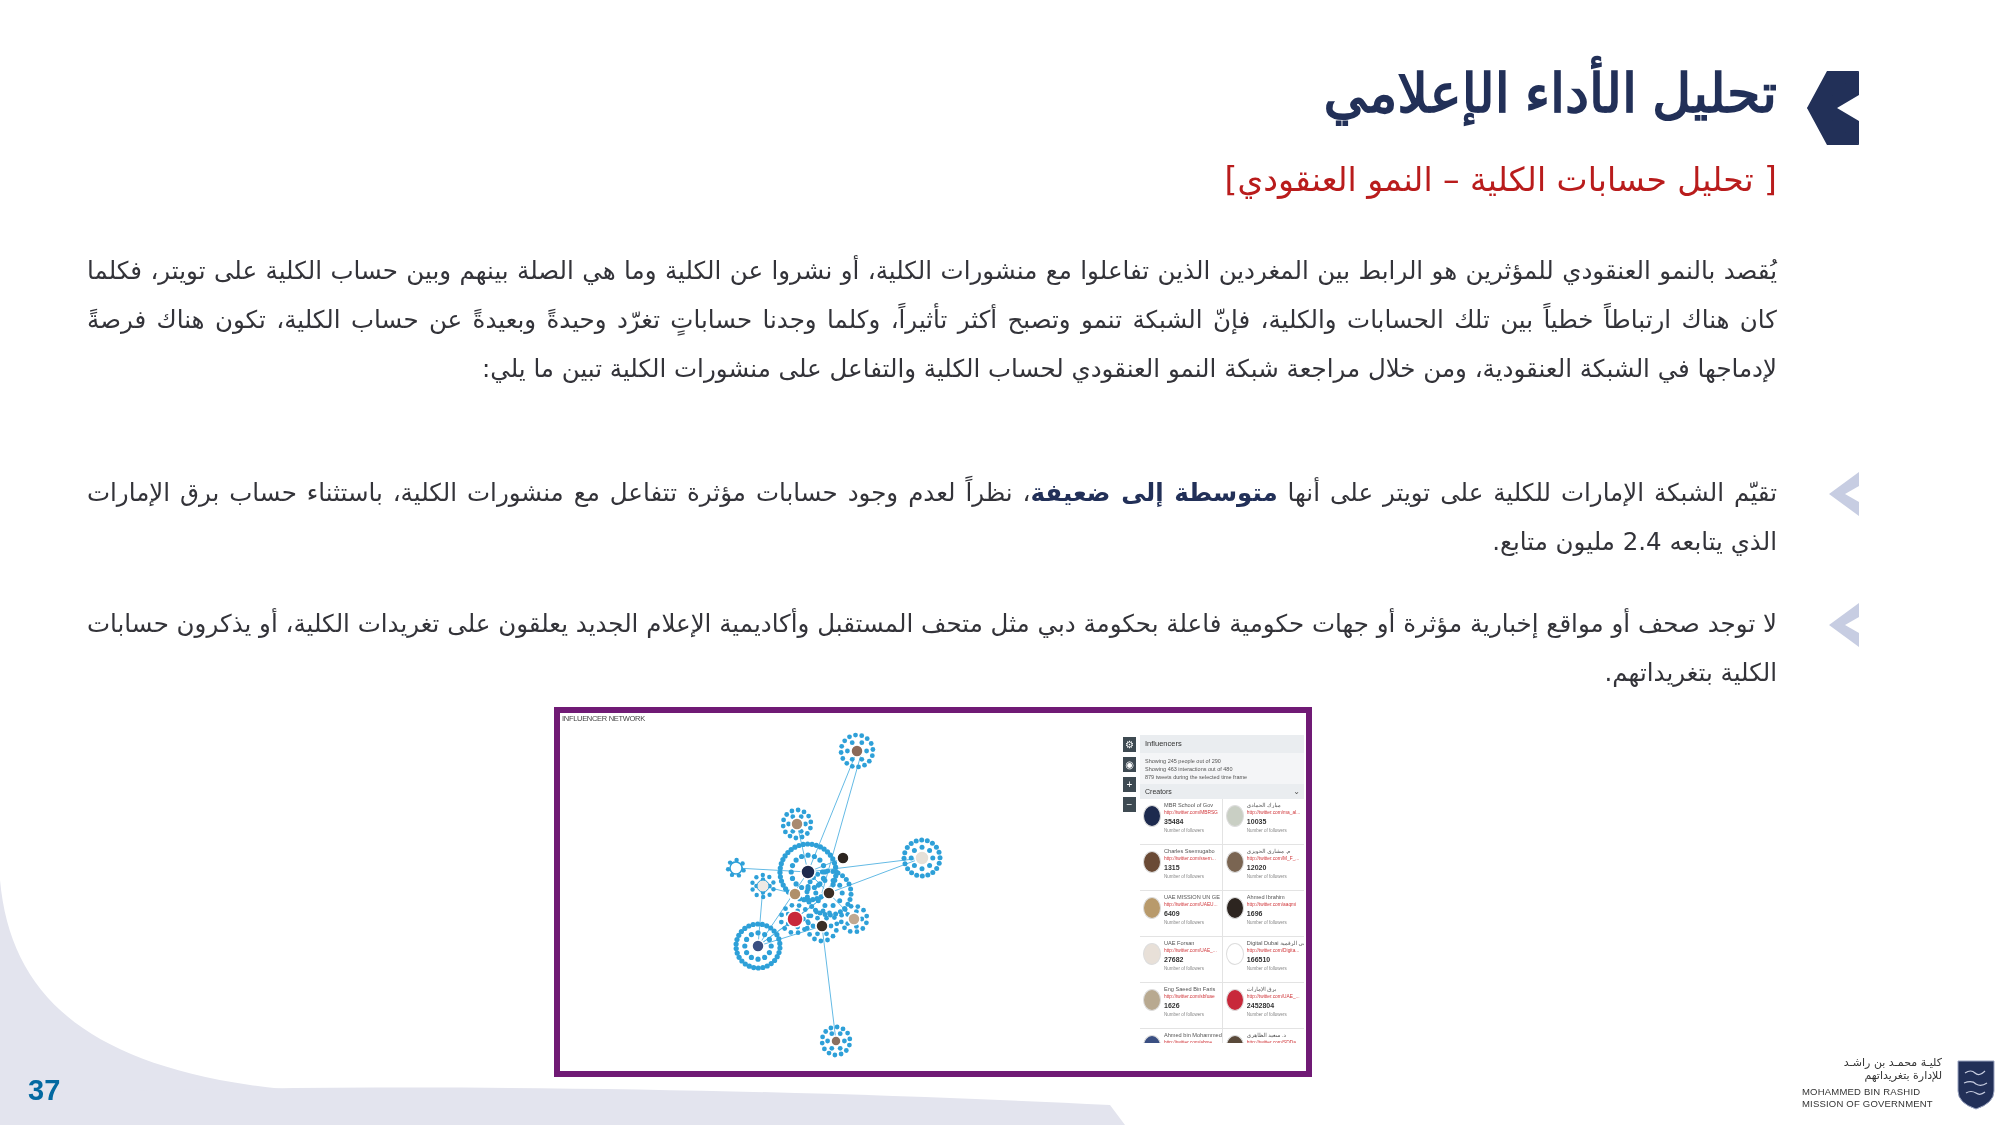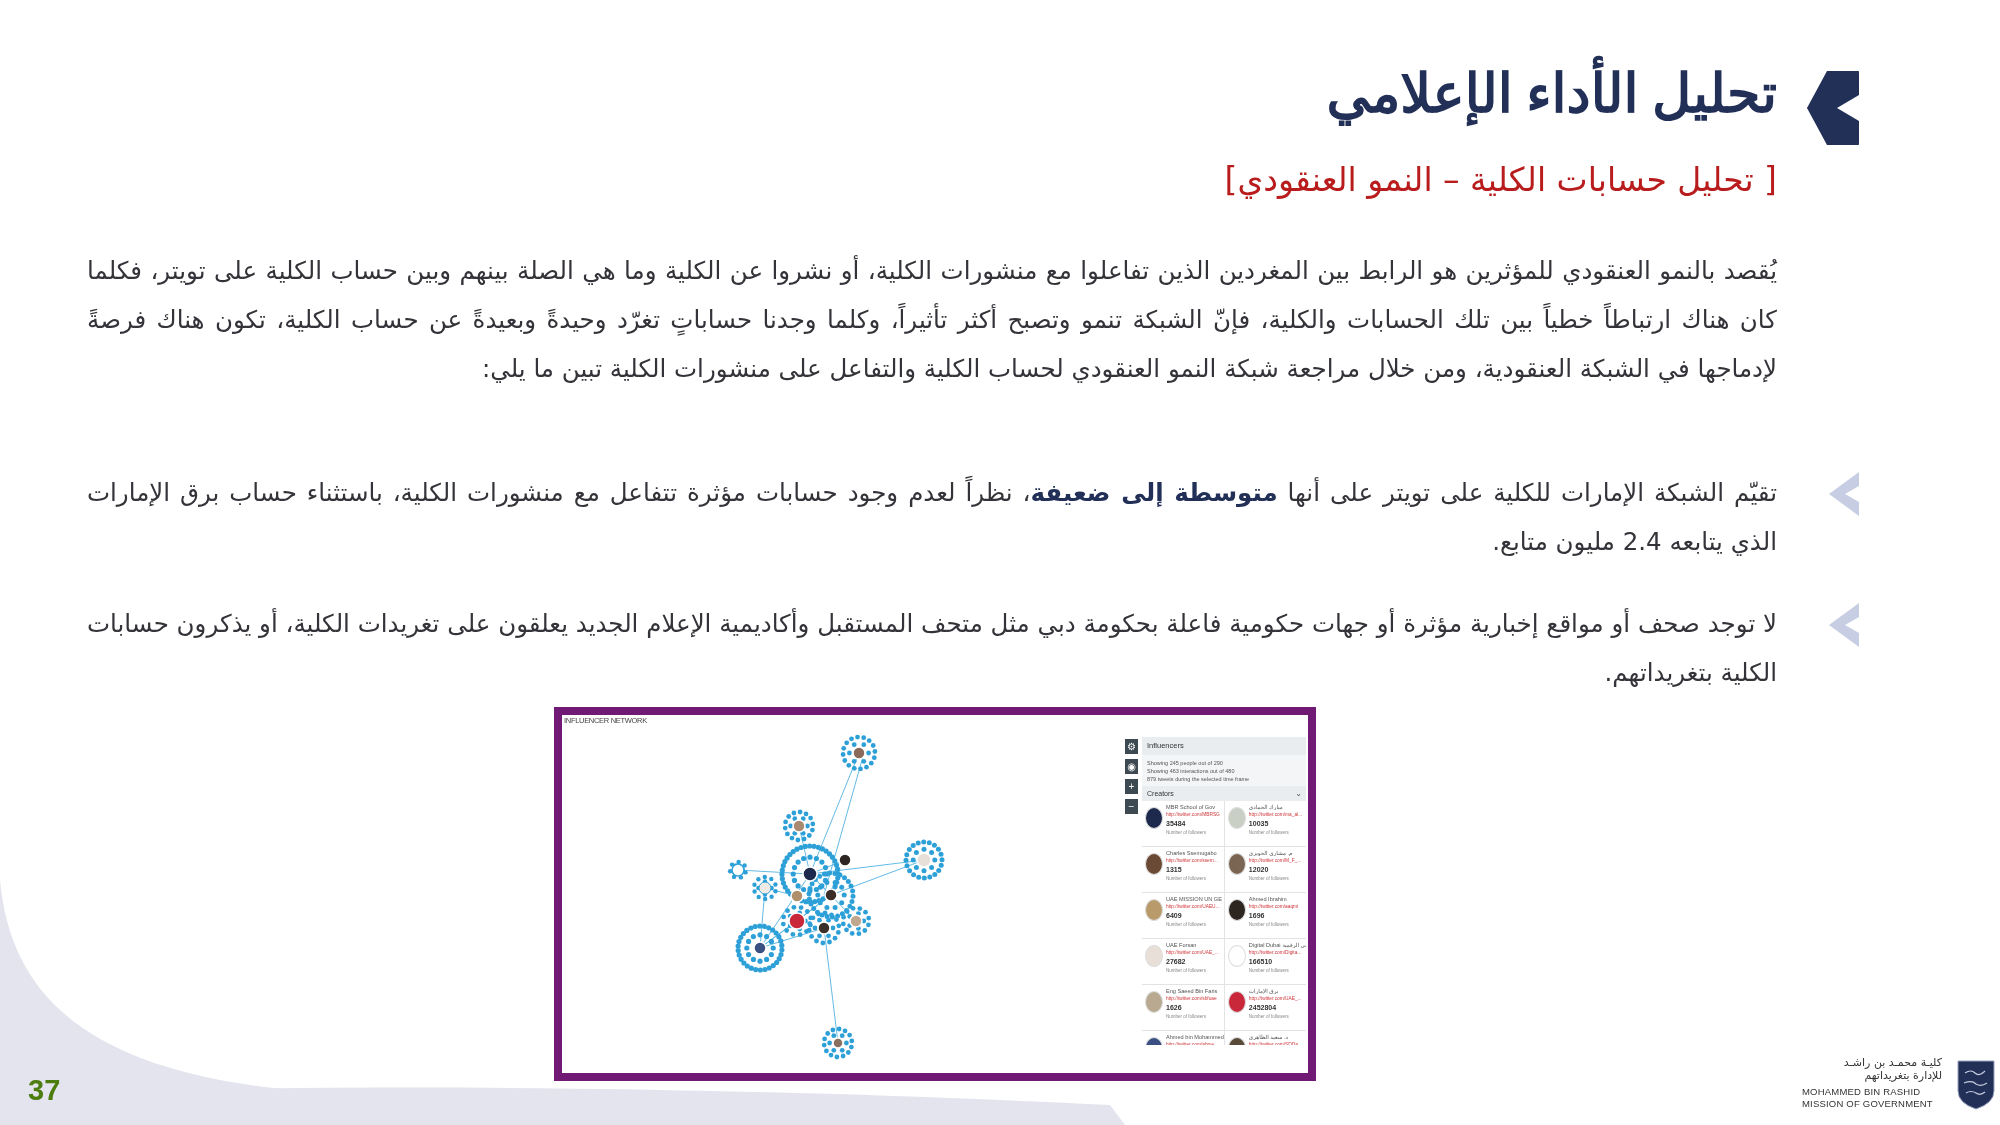--- a/index.html
+++ b/index.html
@@ -1,45 +1,45 @@
 <!DOCTYPE html>
 <html><head>
 <meta charset="utf-8">
 <style>
   html, body { margin: 0; padding: 0; }
   body { width: 2000px; height: 1125px; background: #ffffff; position: relative; overflow: hidden; font-family: "DejaVu Sans", sans-serif; color: #2b2b33; }
   .bg-curve { position: absolute; left: 0; top: 0; width: 2000px; height: 1125px; pointer-events: none; }
   .title-chevron { position: absolute; left: 1807px; top: 71px; width: 52px; height: 74px; }
-  .page-title { position: absolute; right: 223px; top: 62px; direction: rtl; font-family: Liberation Serif, serif; font-weight: bold; font-size: 54px; color: #223058; white-space: nowrap; letter-spacing: -1px; }
+  .page-title { position: absolute; right: 223px; top: 62px; direction: rtl; font-family: Liberation Sans, sans-serif; font-weight: bold; font-size: 54px; color: #223058; white-space: nowrap; letter-spacing: -1px; }
   .page-subtitle { position: absolute; right: 223px; top: 160px; direction: rtl; font-size: 33px; color: #b91c1c; white-space: nowrap; }
   .intro { position: absolute; right: 223px; top: 246px; width: 1690px; direction: rtl; text-align: justify; text-align-last: right; font-size: 24.5px; line-height: 49px; color: #333339; }
   .bullet { position: absolute; right: 223px; width: 1690px; direction: rtl; text-align: justify; text-align-last: right; font-size: 24.5px; line-height: 49px; color: #333339; }
   .bullet-1 { top: 468px; }
   .bullet-2 { top: 599px; }
   .bullet-icon { position: absolute; width: 30px; height: 44px; left: 1829px; }
   .hl { color: #223058; font-weight: bold; }
-  .frame { position: absolute; left: 554px; top: 707px; width: 746px; height: 358px; border: 8px solid #701a75; background: #fff; overflow: hidden; }
+  .frame { position: absolute; left: 554px; top: 707px; width: 746px; height: 358px; border: 6px solid #701a75; background: #fff; overflow: hidden; }
   .frame-title { position: absolute; left: 2px; top: 1px; font-family: "Liberation Sans", sans-serif; font-size: 7.5px; color: #444; letter-spacing: -0.3px; }
   .net { position: absolute; left: 0; top: 0; }
   .ctrls { position: absolute; left: 563px; top: 24px; width: 13px; }
   .ctrl { width: 13px; height: 15px; background: #3e4a52; color: #fff; font-size: 10px; line-height: 15px; text-align: center; margin-bottom: 5px; font-family: "Liberation Sans", sans-serif; }
   .panel { position: absolute; left: 580px; top: 22px; width: 164px; height: 308px; background: #fff; font-family: "Liberation Sans", sans-serif; overflow: hidden; }
   .panel-head { height: 18px; background: #eaedf0; font-size: 7.5px; color: #333; padding-left: 5px; line-height: 18px; }
   .panel-stats { background: #f4f5f7; padding: 4px 5px 3px; font-size: 5.5px; line-height: 8px; color: #555; }
   .creators-head { height: 15px; background: #eaedf0; font-size: 7px; line-height: 15px; color: #333; padding-left: 5px; position: relative; }
   .creators-head .chev { position: absolute; right: 4px; top: 0; font-size: 8px; color: #555; }
   .grid { display: grid; grid-template-columns: 1fr 1fr; }
   .card { height: 46px; border-bottom: 1px solid #e3e3e3; border-right: 1px solid #e3e3e3; position: relative; padding-left: 24px; padding-top: 3px; box-sizing: border-box; }
   .card:nth-child(2n) { border-right: none; }
   .av { position: absolute; left: 3px; top: 6px; width: 16px; height: 20px; border-radius: 50%; }
   .cname { font-size: 5.6px; color: #555; white-space: nowrap; overflow: hidden; }
   .clink { font-size: 4.8px; color: #d0363a; white-space: nowrap; overflow: hidden; margin-top: 2px; }
   .ccount { font-size: 7px; color: #333; font-weight: bold; margin-top: 3px; }
   .clabel { font-size: 4.5px; color: #888; margin-top: 3px; }
-  .page-number { position: absolute; left: 28px; top: 1074px; font-family: "Liberation Sans", sans-serif; font-weight: bold; font-size: 29px; color: #4d7c0f; }
+  .page-number { position: absolute; left: 28px; top: 1074px; font-family: "Liberation Sans", sans-serif; font-weight: bold; font-size: 29px; color: #0369a1; }
   .logo { position: absolute; left: 1800px; top: 1056px; width: 200px; height: 60px; }
   .logo-ar1 { position: absolute; right: 58px; top: 0; direction: rtl; font-size: 11px; color: #333; white-space: nowrap; }
   .logo-ar2 { position: absolute; right: 58px; top: 13px; direction: rtl; font-size: 11px; color: #333; white-space: nowrap; }
   .logo-en1 { position: absolute; left: 2px; top: 30px; font-family: "Liberation Sans", sans-serif; font-size: 9.5px; color: #333; white-space: nowrap; letter-spacing: 0.2px; }
   .logo-en2 { position: absolute; left: 2px; top: 42px; font-family: "Liberation Sans", sans-serif; font-size: 9.5px; color: #333; white-space: nowrap; letter-spacing: 0.2px; }
   .logo-shield { position: absolute; left: 156px; top: 3px; width: 40px; height: 52px; }
 </style>
 </head>
 <body>
 

